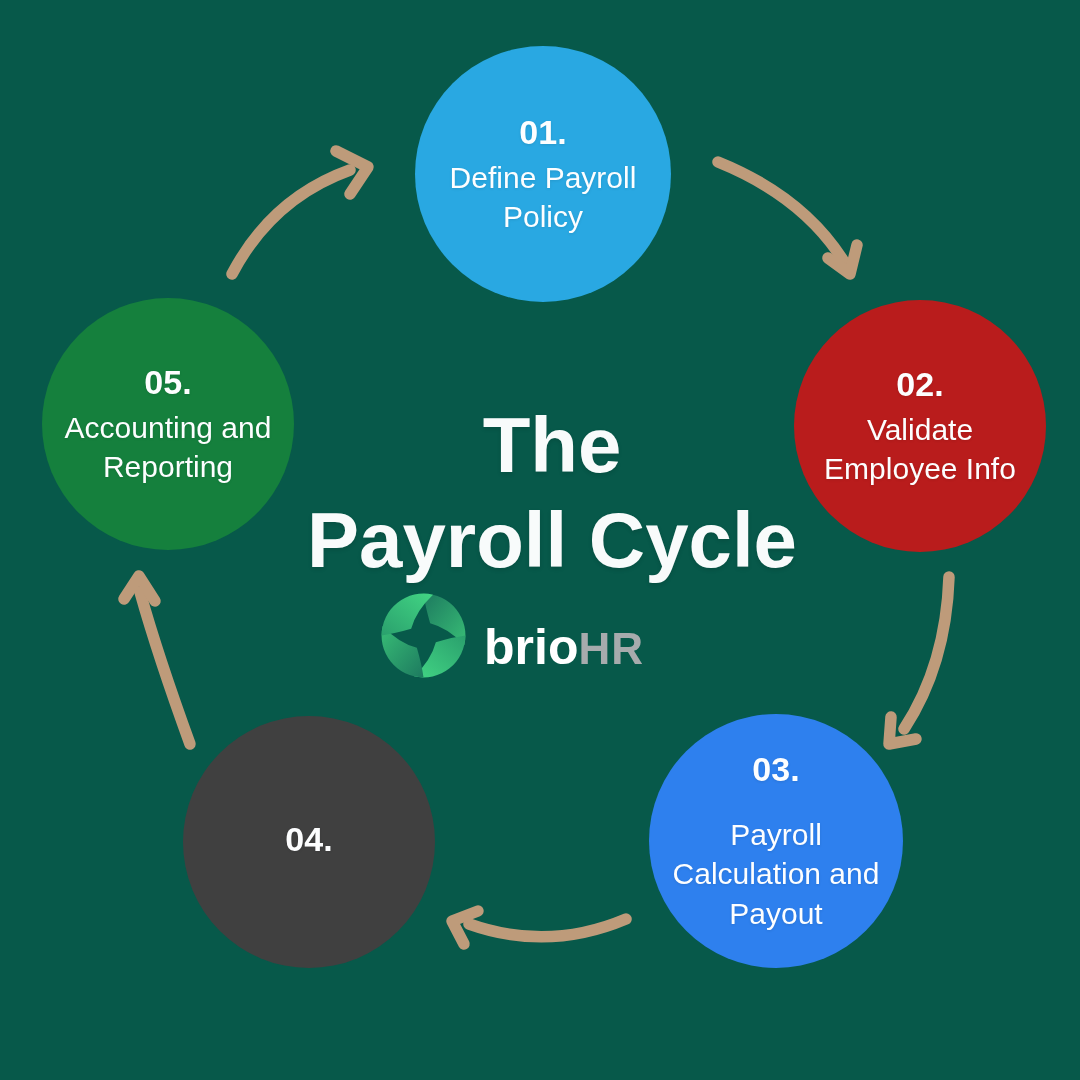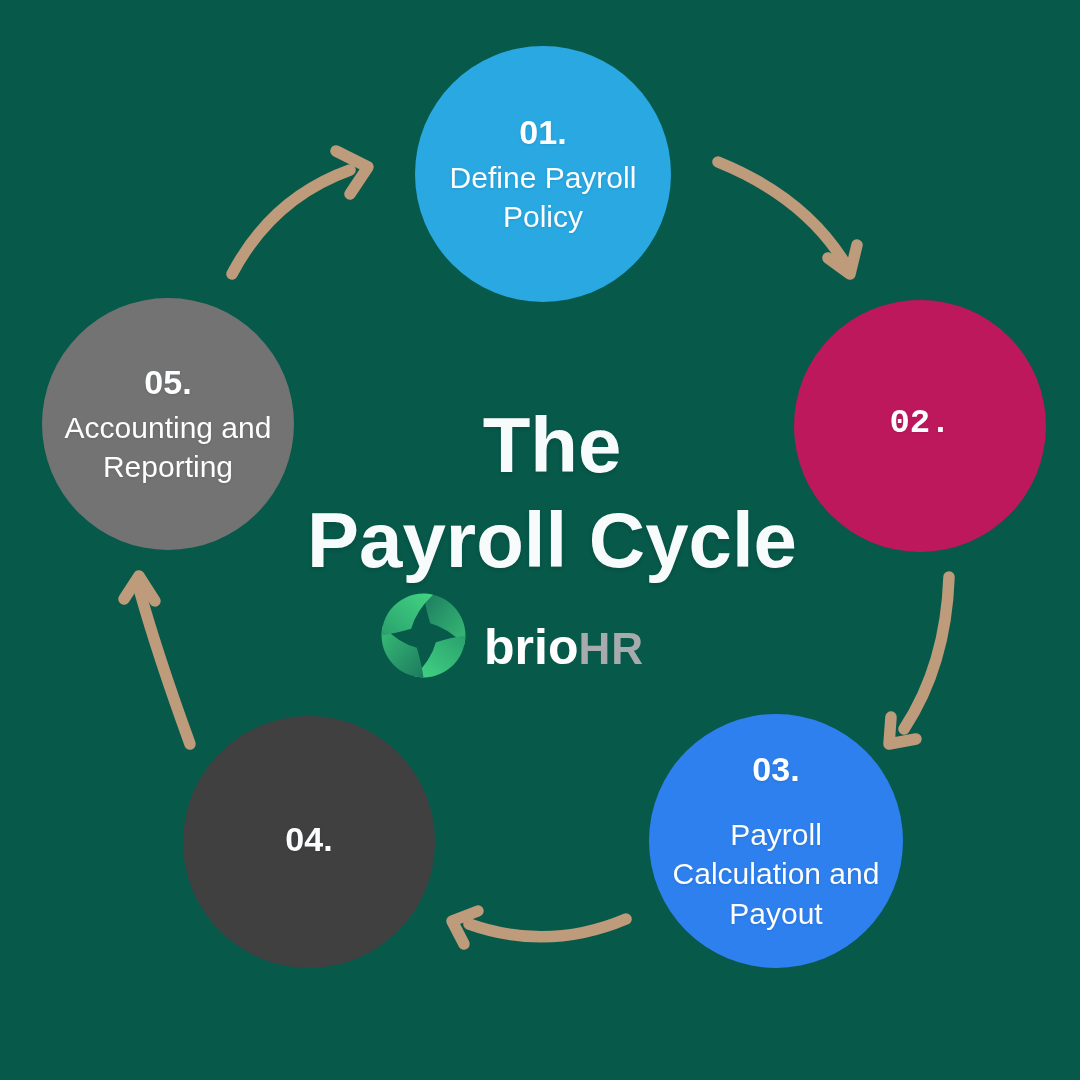--- a/index.html
+++ b/index.html
@@ -109,34 +109,35 @@
       <path d="M190 744 Q158 656 140 592" style="stroke: rgb(190, 155, 122);"></path>
       <path d="M124 599 L139 576 L155 601" style="stroke: rgb(190, 155, 122);"></path>
     </g>
   </svg>
 
   <div class="circle c1" style="background-color: rgb(41, 168, 226);">
     <div class="step-num">01.</div>
     <div class="step-label">Define Payroll Policy</div>
   </div>
 
-  <div class="circle c2" style="background-color: #be185d; font-family: Liberation Mono, monospace;">
+  <div class="circle c2" style="background-color: #b91c1c;">
     <div class="step-num">02.</div>
+    <div class="step-label">Validate Employee Info</div>
   </div>
 
   <div class="circle c3" style="background-color: rgb(46, 128, 238); gap: 20px;">
     <div class="step-num">03.</div>
     <div class="step-label">Payroll Calculation and Payout</div>
   </div>
 
   <div class="circle c4" style="background-color: #404040;">
     <div class="step-num">04.</div>
   </div>
 
-  <div class="circle c5" style="background-color: #737373;">
+  <div class="circle c5" style="background-color: #15803d;">
     <div class="step-num">05.</div>
     <div class="step-label">Accounting and Reporting</div>
   </div>
 
   <div class="title" style="color: rgb(248, 251, 251);">
     <span>The</span>
     <span>Payroll Cycle</span>
   </div>
 
   <svg class="logo-icon" width="95" height="95" viewBox="-50 -50 100 100">

